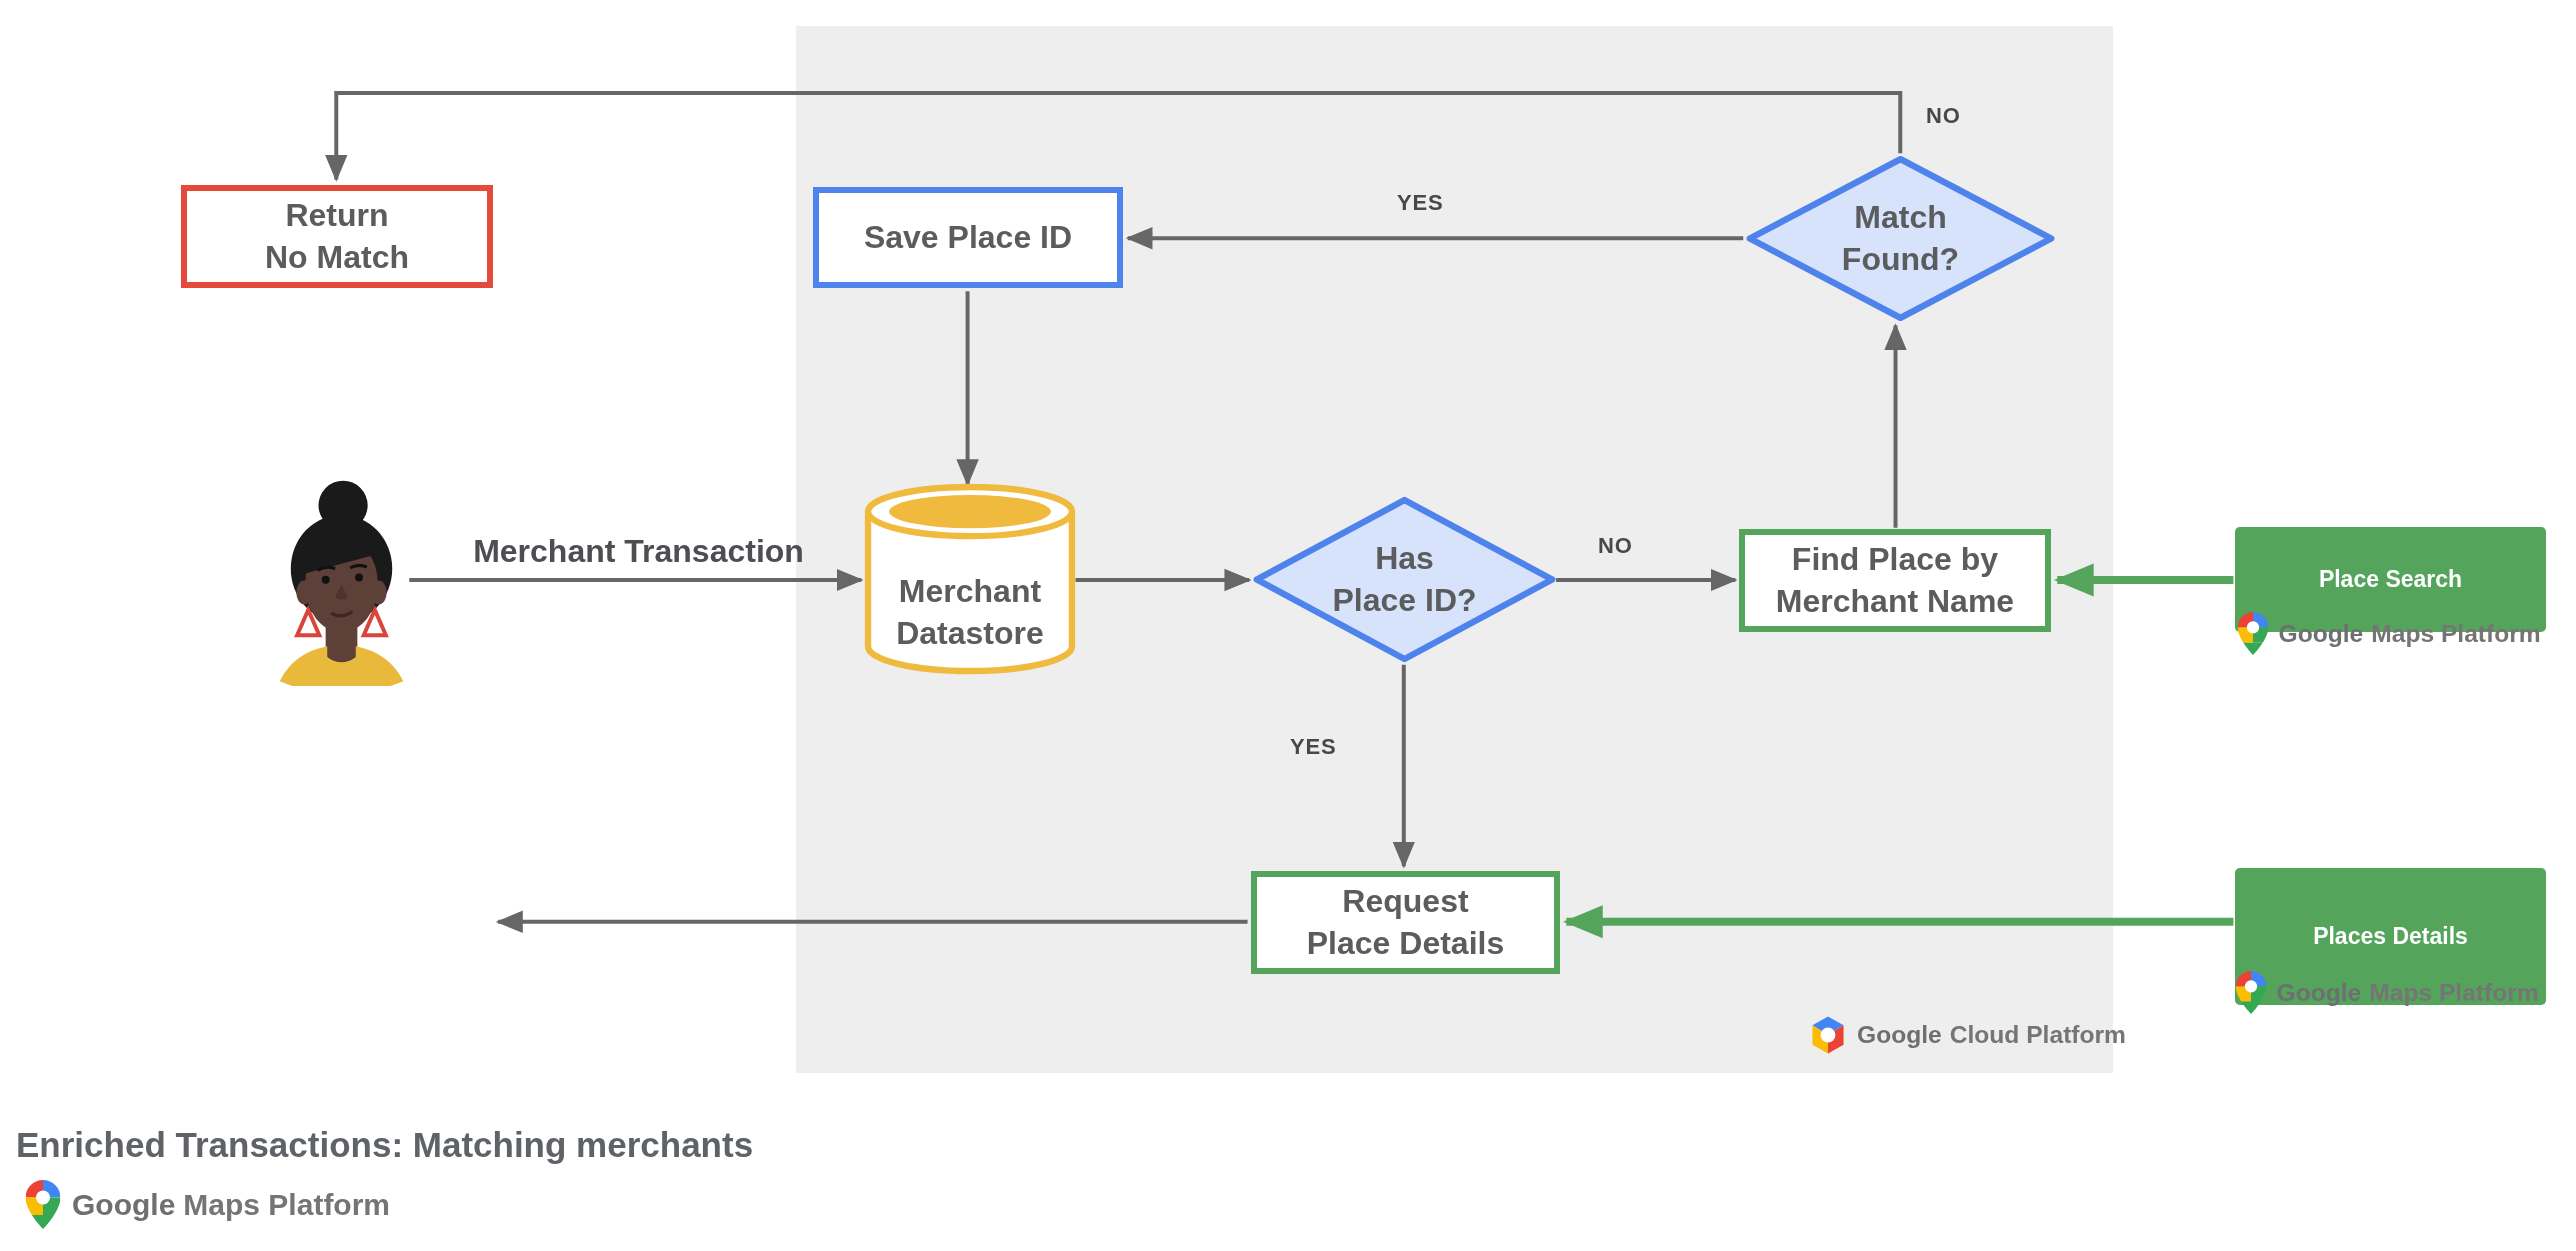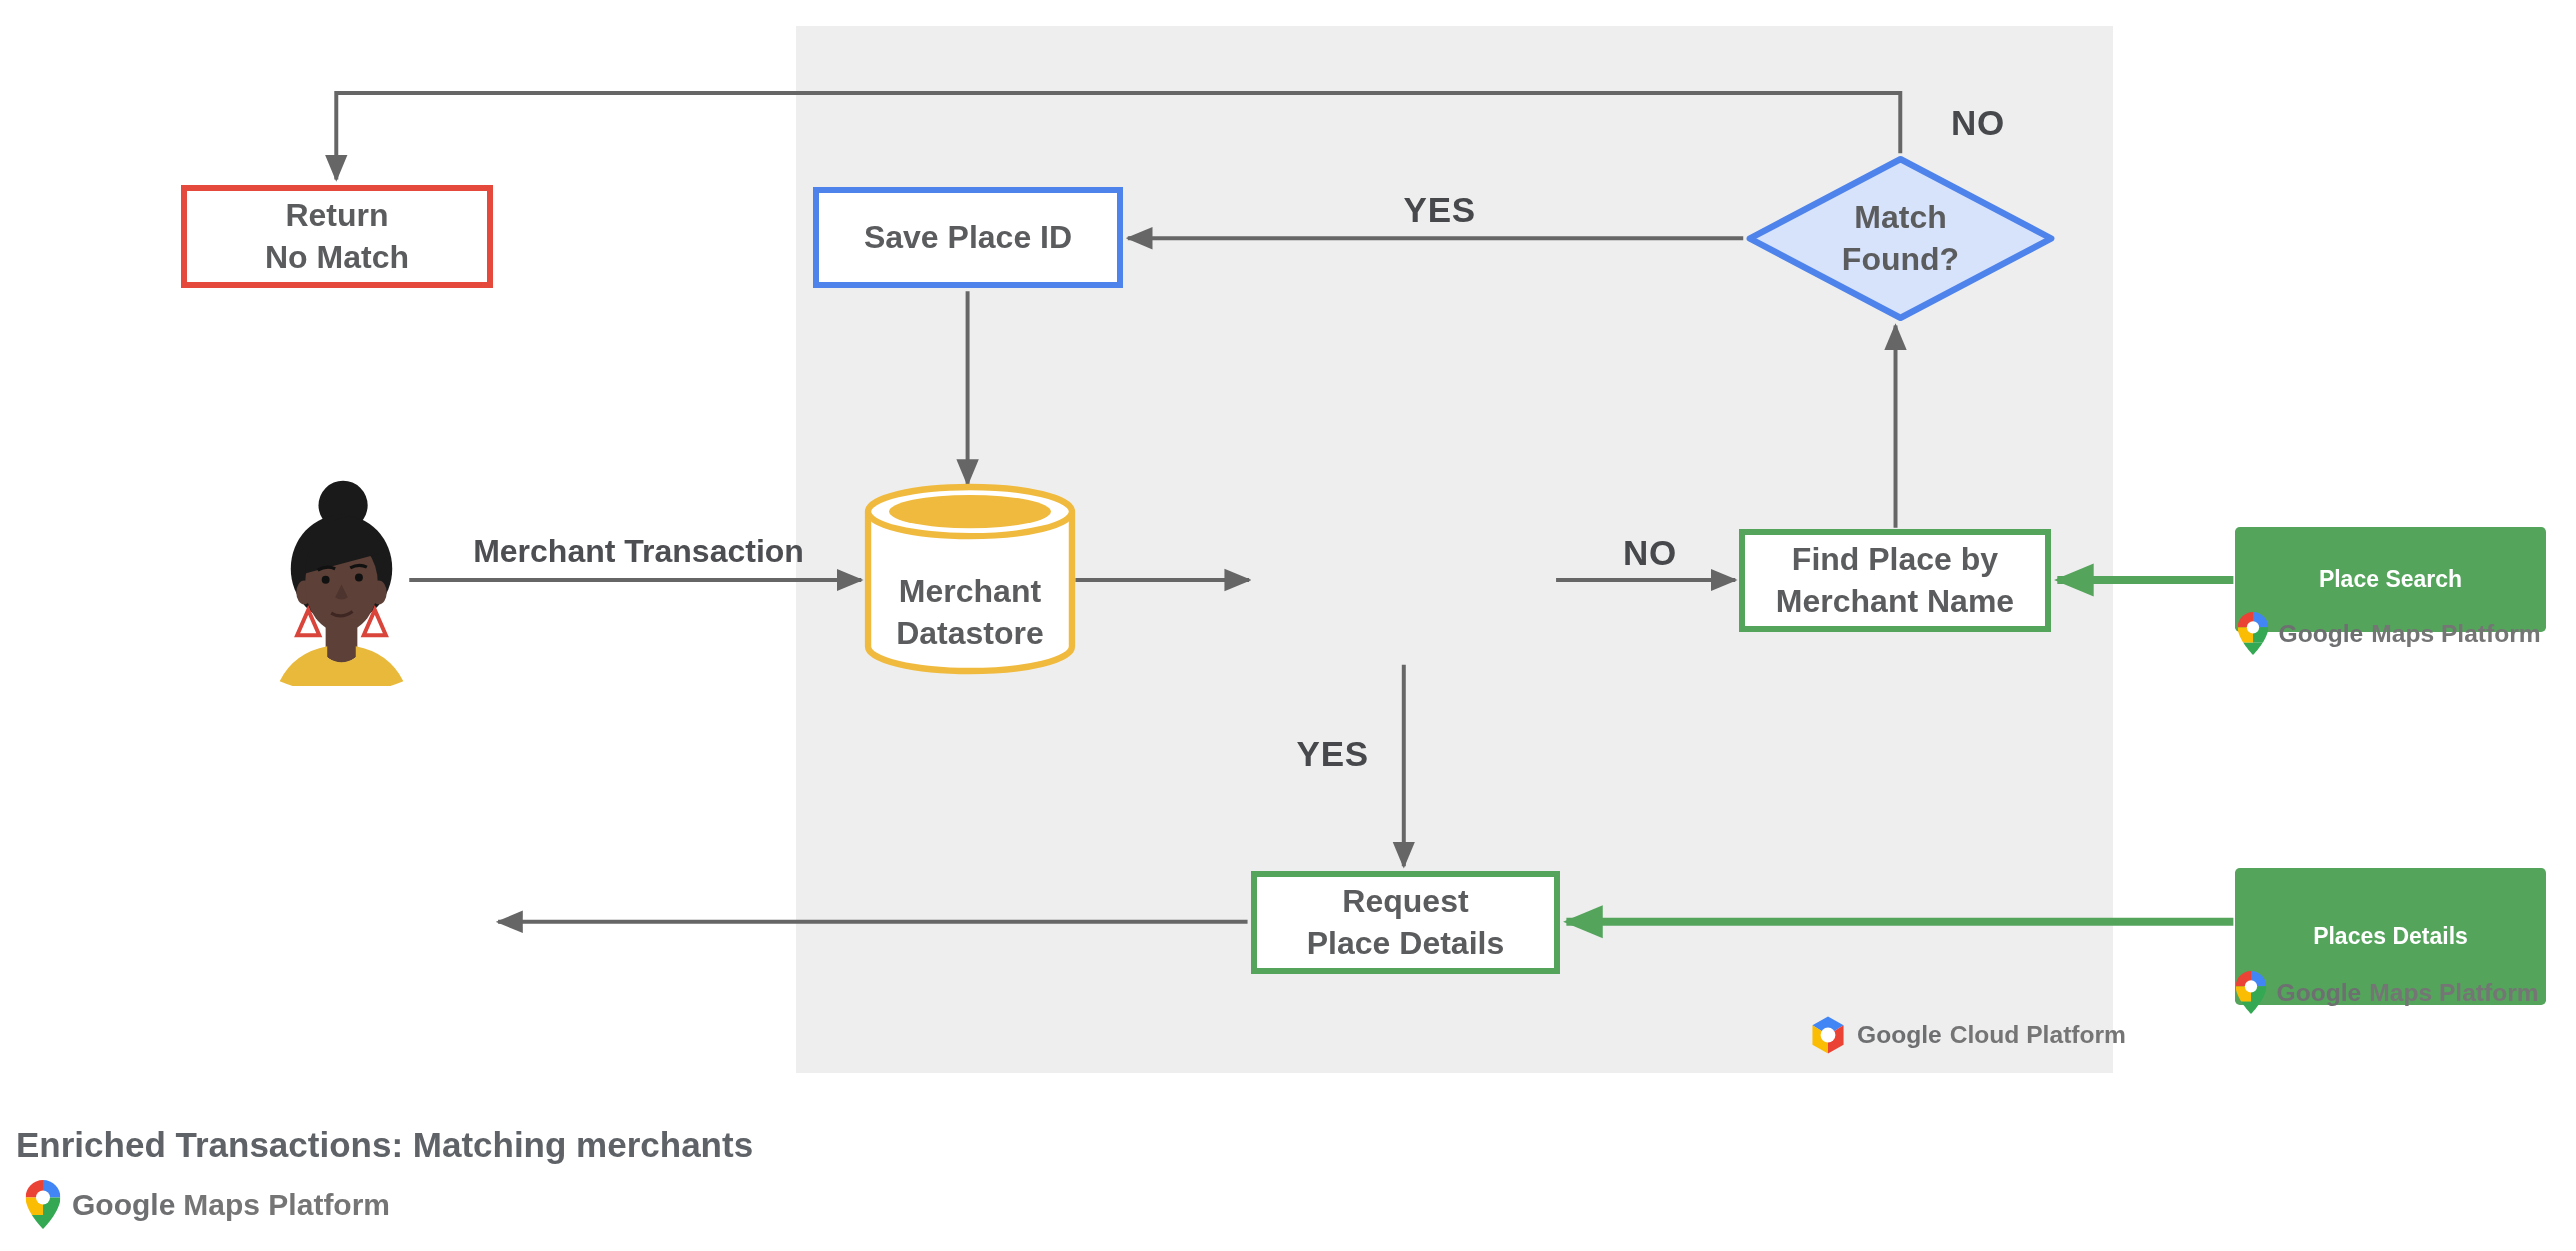--- a/index.html
+++ b/index.html
@@ -23,22 +23,22 @@
         display:flex;align-items:center;justify-content:center;text-align:center;
         font-weight:bold;font-size:23px;color:#ffffff;}
   .diamond{position:absolute;z-index:3;}
   .diamond svg{position:absolute;left:0;top:0;width:100%;height:100%;}
   .diamond .lbl{position:absolute;inset:0;display:flex;align-items:center;justify-content:center;
         text-align:center;font-weight:bold;font-size:32px;line-height:1.3;color:var(--text-gray);white-space:pre-line;}
   .cylinder{position:absolute;left:864px;top:483px;width:212px;height:192px;z-index:3;}
   .cylinder svg{position:absolute;left:0;top:0;width:100%;height:100%;}
   .cylinder .lbl{position:absolute;left:0;right:0;top:67px;bottom:0;display:flex;align-items:center;justify-content:center;
         text-align:center;font-weight:bold;font-size:32px;line-height:1.3;color:var(--text-gray);white-space:pre-line;}
-  .edge-label{position:absolute;z-index:4;font-weight:bold;font-size:35px;letter-spacing:0.8px;
-        color:var(--label-gray);text-align:right;}
+  .edge-label{position:absolute;z-index:4;font-weight:bold;font-size:22px;letter-spacing:0.8px;
+        color:var(--label-gray);text-align:left;}
   .flow-label{position:absolute;z-index:4;font-weight:bold;font-size:32px;color:#4D4E52;text-align:center;}
   .avatar{position:absolute;left:278px;top:472px;width:127px;height:214px;z-index:3;}
   .logo{position:absolute;z-index:4;display:flex;align-items:center;}
   .logo .brand{font-weight:bold;color:#6E6F71;}
   .logo .product{font-weight:bold;color:var(--logo-text);margin-left:8px;}
   .logo.gmp-small{font-size:24.6px;}
   .logo.gmp-small .icon{width:32px;height:43px;margin-right:9.5px;}
   .logo.gcp{font-size:24.6px;}
   .logo.gcp .icon{width:36px;height:40px;margin-right:11px;}
   .logo.gmp-footer{font-size:30px;}
@@ -107,20 +107,27 @@
   </div>
 
   <div class="diamond" style="left:1745px;top:155px;width:311px;height:167px;">
     <svg viewBox="0 0 392 210">
       <polygon points="196,5 386,105 196,205 6,105" stroke-width="8" stroke-linejoin="round" style="fill:var(--blue-fill);stroke:var(--blue)"></polygon>
     </svg>
     <span class="lbl">Match
 Found?</span>
   </div>
 
+  <div class="diamond" style="left:1252px;top:496px;width:305px;height:167px;">
+    <svg viewBox="0 0 384 210">
+      <polygon points="192,5 378,105 192,205 6,105" stroke-width="8" stroke-linejoin="round" style="fill:var(--blue-fill);stroke:var(--blue)"></polygon>
+    </svg>
+    <span class="lbl">Has
+Place ID?</span>
+  </div>
 
   <div class="cylinder">
     <svg viewBox="0 0 267 242">
       <path d="M 5 36 L 5 206 A 128.5 31 0 0 0 262 206 L 262 36" stroke-width="8" style="fill:#ffffff;stroke:var(--yellow)"></path>
       <ellipse cx="133.5" cy="36" rx="128.5" ry="31" stroke-width="8" style="fill:#ffffff;stroke:var(--yellow)"></ellipse>
       <ellipse cx="133.5" cy="36" rx="102" ry="21" style="fill:var(--yellow)"></ellipse>
     </svg>
     <span class="lbl">Merchant
 Datastore</span>
   </div>

